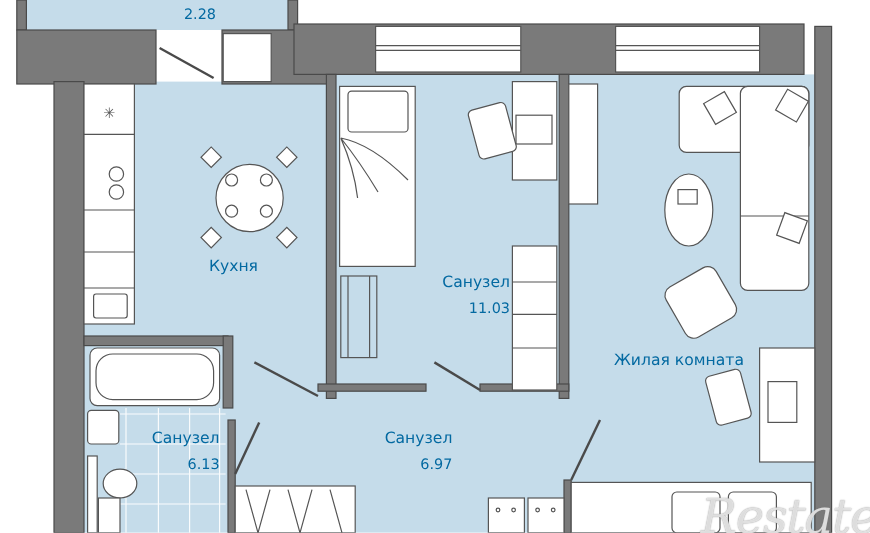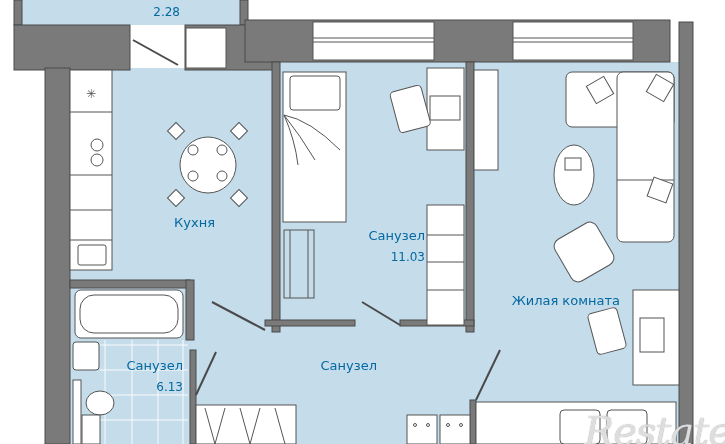--- a/index.html
+++ b/index.html
@@ -161,16 +161,17 @@
   </div>
   <div class="label" style="left:480px; top:293px; width:140px;">
     <span>Жилая комната</span>
   </div>
   <div class="label" style="left:103px; top:358px; width:80px;">
     <span>Санузел</span>
     <span class="area">6.13</span>
   </div>
   <div class="label" style="left:287px; top:358px; width:90px;">
     <span>Санузел</span>
+    <span class="area">6.97</span>
   </div>
 
   <div class="wm">Restate</div>
 </div>
 
 </body></html>

